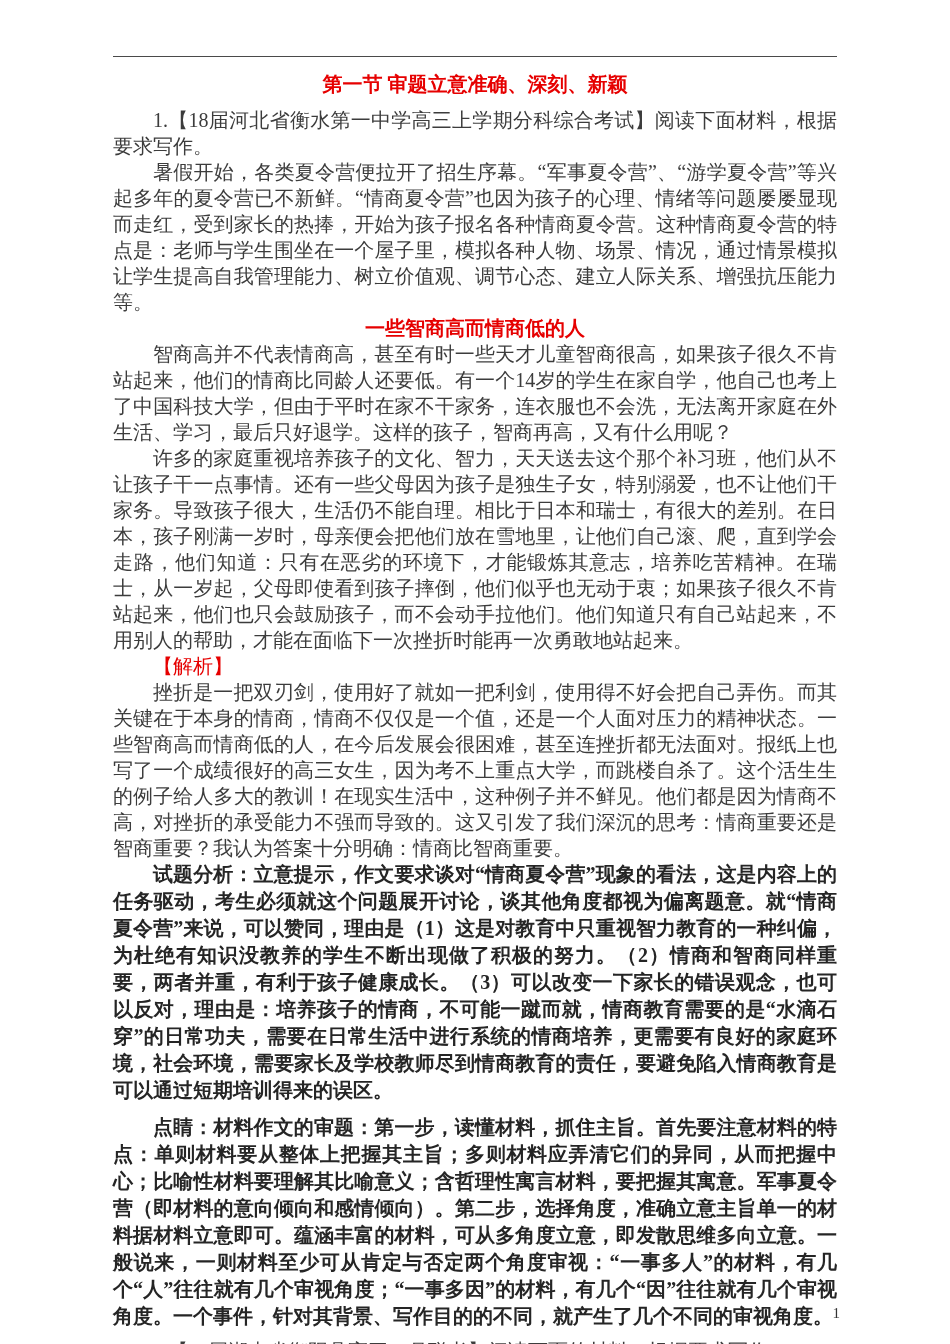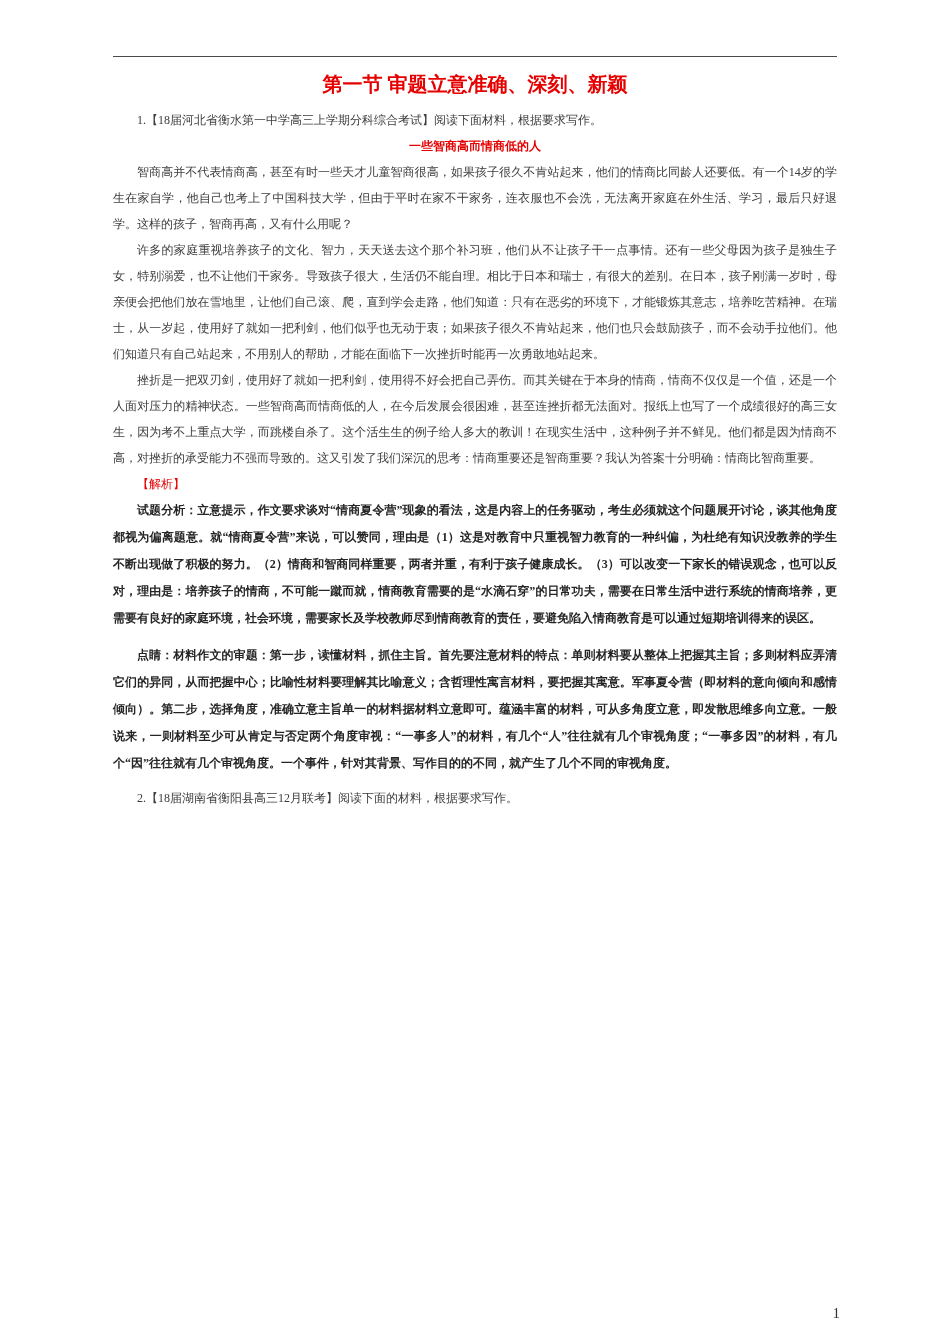--- a/index.html
+++ b/index.html
@@ -25,21 +25,21 @@
   .doc-title {
     margin: 10px 0 8px 0;
     text-align: center;
     font-size: 20px;
     font-weight: bold;
     color: #e60000;
     line-height: 30px;
   }
   p {
     margin: 0;
-    font-size: 12px;
+    font-size: 20px;
     line-height: 26px;
     text-align: justify;
     color: #3c3c3c;
   }
   .indent { text-indent: 2em; }
   .red { color: #e60000; }
   .center { text-align: center; text-indent: 0; }
   .essay-title { font-weight: bold; }
   .analysis {
     font-weight: bold;
@@ -61,33 +61,34 @@
 
 <div class="page">
   <div class="content">
 
     <div class="top-rule"></div>
 
     <h1 class="doc-title">第一节 审题立意准确、深刻、新颖</h1>
 
     <p class="indent">1.【18届河北省衡水第一中学高三上学期分科综合考试】阅读下面材料，根据要求写作。</p>
 
+    <p class="indent">暑假开始，各类夏令营便拉开了招生序幕。“军事夏令营”、“游学夏令营”等兴起多年的夏令营已不新鲜。“情商夏令营”也因为孩子的心理、情绪等问题屡屡显现而走红，受到家长的热捧，开始为孩子报名各种情商夏令营。这种情商夏令营的特点是：老师与学生围坐在一个屋子里，模拟各种人物、场景、情况，通过情景模拟让学生提高自我管理能力、树立价值观、调节心态、建立人际关系、增强抗压能力等。</p>
 
 
 
     <p class="center red essay-title">一些智商高而情商低的人</p>
 
 
     <p class="indent">智商高并不代表情商高，甚至有时一些天才儿童智商很高，如果孩子很久不肯站起来，他们的情商比同龄人还要低。有一个14岁的学生在家自学，他自己也考上了中国科技大学，但由于平时在家不干家务，连衣服也不会洗，无法离开家庭在外生活、学习，最后只好退学。这样的孩子，智商再高，又有什么用呢？</p>
 
-    <p class="indent">许多的家庭重视培养孩子的文化、智力，天天送去这个那个补习班，他们从不让孩子干一点事情。还有一些父母因为孩子是独生子女，特别溺爱，也不让他们干家务。导致孩子很大，生活仍不能自理。相比于日本和瑞士，有很大的差别。在日本，孩子刚满一岁时，母亲便会把他们放在雪地里，让他们自己滚、爬，直到学会走路，他们知道：只有在恶劣的环境下，才能锻炼其意志，培养吃苦精神。在瑞士，从一岁起，使用好了就如一把利剑，他们似乎也无动于衷；如果孩子很久不肯站起来，他们也只会鼓励孩子，而不会动手拉他们。他们知道只有自己站起来，不用别人的帮助，才能在面临下一次挫折时能再一次勇敢地站起来。</p>
+    <p class="indent">许多的家庭重视培养孩子的文化、智力，天天送去这个那个补习班，他们从不让孩子干一点事情。还有一些父母因为孩子是独生子女，特别溺爱，也不让他们干家务。导致孩子很大，生活仍不能自理。相比于日本和瑞士，有很大的差别。在日本，孩子刚满一岁时，母亲便会把他们放在雪地里，让他们自己滚、爬，直到学会走路，他们知道：只有在恶劣的环境下，才能锻炼其意志，培养吃苦精神。在瑞士，从一岁起，父母即使看到孩子摔倒，他们似乎也无动于衷；如果孩子很久不肯站起来，他们也只会鼓励孩子，而不会动手拉他们。他们知道只有自己站起来，不用别人的帮助，才能在面临下一次挫折时能再一次勇敢地站起来。</p>
+
+    <p class="indent red">【解析】</p>
 
     <p class="indent">挫折是一把双刃剑，使用好了就如一把利剑，使用得不好会把自己弄伤。而其关键在于本身的情商，情商不仅仅是一个值，还是一个人面对压力的精神状态。一些智商高而情商低的人，在今后发展会很困难，甚至连挫折都无法面对。报纸上也写了一个成绩很好的高三女生，因为考不上重点大学，而跳楼自杀了。这个活生生的例子给人多大的教训！在现实生活中，这种例子并不鲜见。他们都是因为情商不高，对挫折的承受能力不强而导致的。这又引发了我们深沉的思考：情商重要还是智商重要？我认为答案十分明确：情商比智商重要。</p>
-
-    <p class="indent red">【解析】</p>
 
     <p class="indent analysis">试题分析：立意提示，作文要求谈对“情商夏令营”现象的看法，这是内容上的任务驱动，考生必须就这个问题展开讨论，谈其他角度都视为偏离题意。就“情商夏令营”来说，可以赞同，理由是（1）这是对教育中只重视智力教育的一种纠偏，为杜绝有知识没教养的学生不断出现做了积极的努力。（2）情商和智商同样重要，两者并重，有利于孩子健康成长。（3）可以改变一下家长的错误观念，也可以反对，理由是：培养孩子的情商，不可能一蹴而就，情商教育需要的是“水滴石穿”的日常功夫，需要在日常生活中进行系统的情商培养，更需要有良好的家庭环境，社会环境，需要家长及学校教师尽到情商教育的责任，要避免陷入情商教育是可以通过短期培训得来的误区。</p>
 
     <p class="indent analysis gap-top">点睛：材料作文的审题：第一步，读懂材料，抓住主旨。首先要注意材料的特点：单则材料要从整体上把握其主旨；多则材料应弄清它们的异同，从而把握中心；比喻性材料要理解其比喻意义；含哲理性寓言材料，要把握其寓意。军事夏令营（即材料的意向倾向和感情倾向）。第二步，选择角度，准确立意主旨单一的材料据材料立意即可。蕴涵丰富的材料，可从多角度立意，即发散思维多向立意。一般说来，一则材料至少可从肯定与否定两个角度审视：“一事多人”的材料，有几个“人”往往就有几个审视角度；“一事多因”的材料，有几个“因”往往就有几个审视角度。一个事件，针对其背景、写作目的的不同，就产生了几个不同的审视角度。</p>
 
     <p class="indent gap-top-sm">2.【18届湖南省衡阳县高三12月联考】阅读下面的材料，根据要求写作。</p>
 
   </div>
 
   <div class="page-number">1</div>

